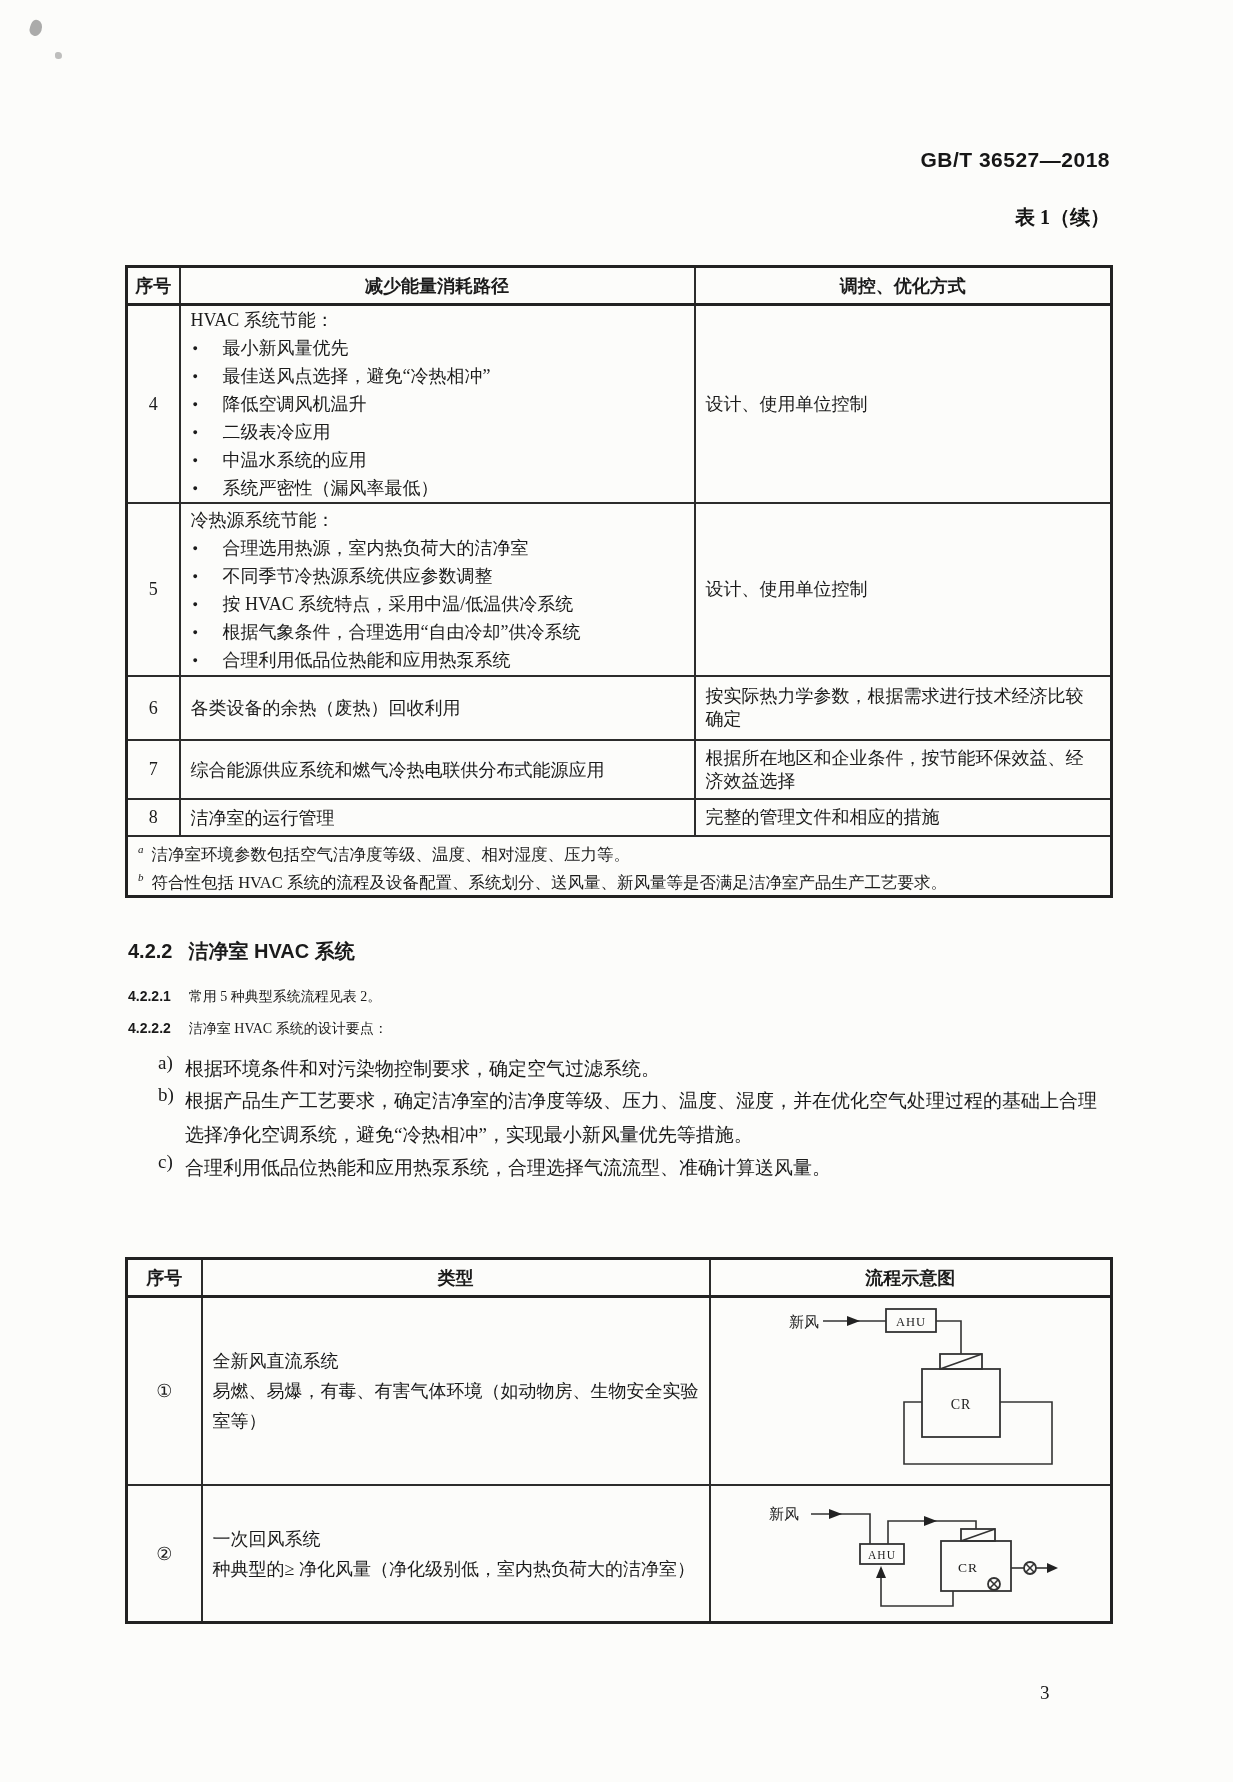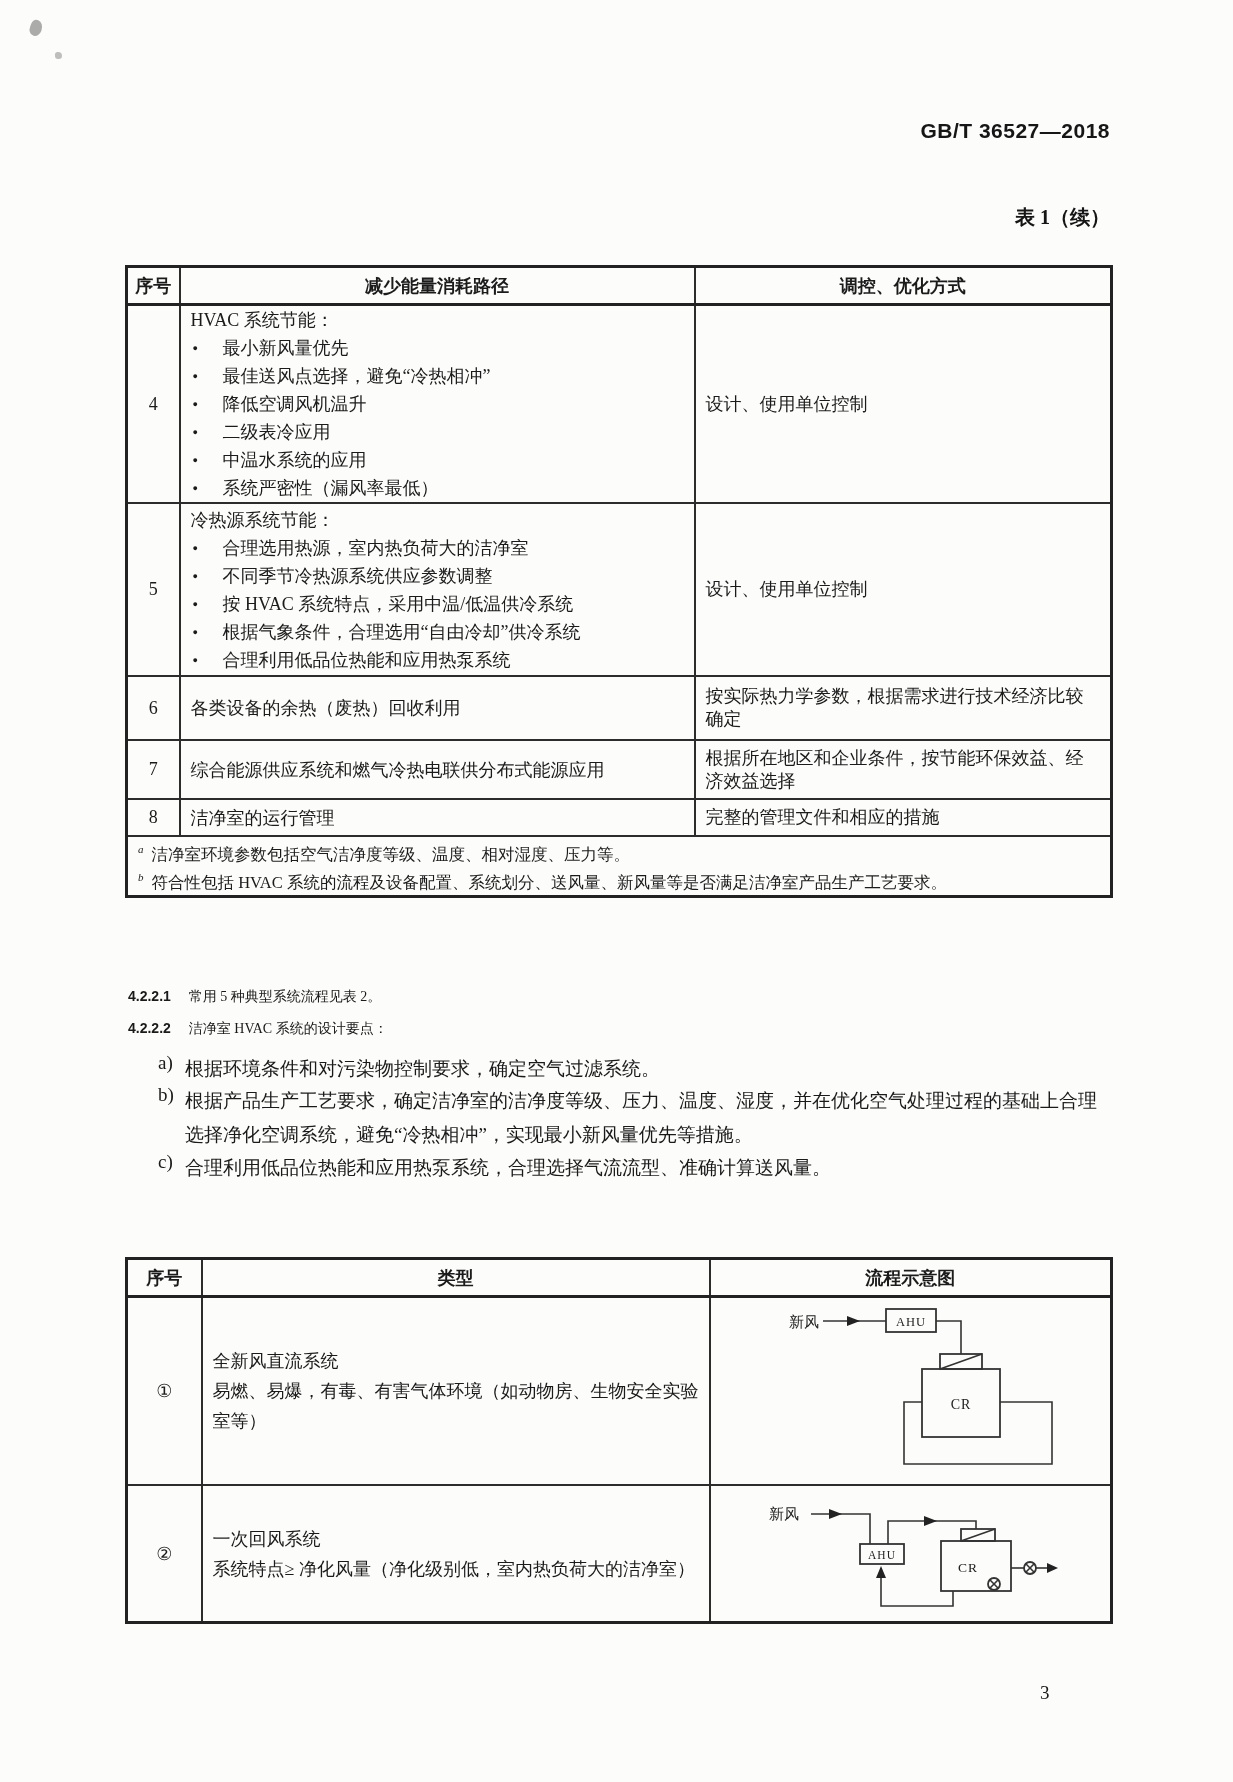--- a/index.html
+++ b/index.html
@@ -8,21 +8,21 @@
     background:#fcfcfa;color:#1c1c1c;
     font-family:"Liberation Serif","DejaVu Serif",serif;
     overflow:hidden;
   }
   
   .speck{position:absolute;background:#4a4a4a;border-radius:40% 60% 50% 50%;opacity:.55;}
   .speck.s1{left:30px;top:20px;width:12px;height:16px;transform:rotate(20deg);opacity:.45;}
   .speck.s2{left:55px;top:52px;width:7px;height:7px;opacity:.35;}
 
   .doc-code{
-    position:absolute;top:119px;right:123px;
+    position:absolute;top:148px;right:123px;
     font-family:"Liberation Sans","DejaVu Sans",sans-serif;
     font-weight:bold;font-size:21px;letter-spacing:.5px;color:#161616;
   }
   .t-title{
     position:absolute;left:125px;width:985px;text-align:right;
     font-weight:bold;font-size:20px;color:#151515;
   }
   .t1-title{top:204px;}
   .t2-title{top:1200px;}
 
@@ -165,20 +165,23 @@
     </tr>
     <tr style="height:60px">
       <td class="fncell" colspan="3">
         <div class="fn"><sup>a</sup><span>洁净室环境参数包括空气洁净度等级、温度、相对湿度、压力等。</span></div>
         <div class="fn"><sup>b</sup><span>符合性包括 HVAC 系统的流程及设备配置、系统划分、送风量、新风量等是否满足洁净室产品生产工艺要求。</span></div>
       </td>
     </tr>
   </tbody>
     </table>
 
+  <div class="clause h422">
+    <span class="cnum">4.2.2</span><span>洁净室 HVAC 系统</span>
+  </div>
   <div class="clause p4221">
     <span class="cnum">4.2.2.1</span><span>常用 5 种典型系统流程见表 2。</span>
   </div>
   <div class="clause p4222">
     <span class="cnum">4.2.2.2</span><span>洁净室 HVAC 系统的设计要点：</span>
   </div>
   <div class="abc item-a">
     <span class="marker">a)</span>
     <span class="atext">根据环境条件和对污染物控制要求，确定空气过滤系统。</span>
   </div>
@@ -223,21 +226,21 @@
           <rect class="bx" x="201" y="71" width="78" height="68"></rect>
           <text x="240" y="111" font-size="14" text-anchor="middle" letter-spacing="1">CR</text>
           <path class="ln" d="M201,104 H183 V166 H331 V104 H279"></path>
         </svg>
       </td>
     </tr>
     <tr style="height:137px">
       <td class="num">②</td>
       <td class="typecell">
         <div>一次回风系统</div>
-        <div>系统特点≥ 净化风量（净化级别低，室内热负荷大的洁净室）</div>
+        <div>种典型的≥ 净化风量（净化级别低，室内热负荷大的洁净室）</div>
       </td>
       <td class="diagcell">
         <svg width="400" height="135" viewBox="0 0 400 135">
           <text x="48" y="33" font-size="15">新风</text>
           <path class="ln" d="M90,28 H149 V58"></path>
           <polygon class="ah" points="108,23 121,28 108,33"></polygon>
           <rect class="bx" x="139" y="58" width="44" height="20"></rect>
           <text x="161" y="73" font-size="11.5" text-anchor="middle" letter-spacing="1">AHU</text>
           <path class="ln" d="M167,58 V35 H255 V43"></path>
           <polygon class="ah" points="203,30 216,35 203,40"></polygon>

